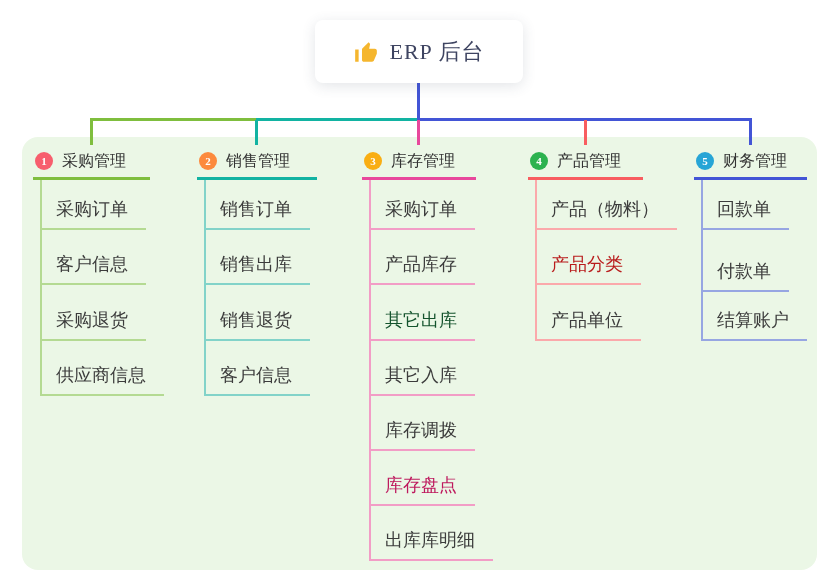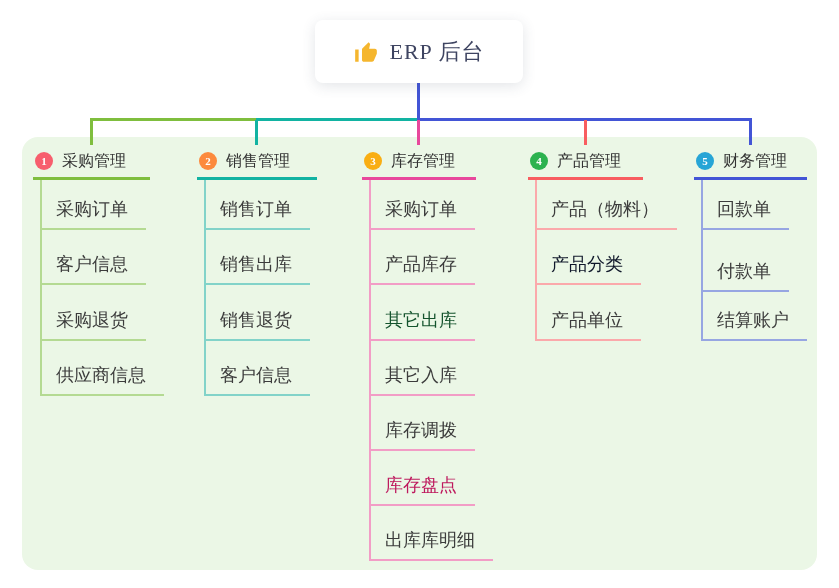--- a/index.html
+++ b/index.html
@@ -149,21 +149,21 @@
     <span class="child-label" style="color: rgb(60, 60, 60);">出库库明细</span></div>
 
   <div class="branch-header" style="left: 528px; top: 149px; width: 115px; border-bottom-color: rgb(248, 93, 96);">
     <span class="badge" style="background-color: rgb(44, 178, 79);">4</span>
     <span class="branch-label" style="color: rgb(51, 51, 51);">产品管理</span>
   </div>
   <div class="child-vline" style="left: 535px; top: 178px; height: 163px; background-color: rgb(251, 169, 171);"></div>
   <div class="child-item" style="left: 535px; top: 198px; border-bottom-color: rgb(251, 169, 171);">
     <span class="child-label" style="color: rgb(60, 60, 60);">产品（物料）</span></div>
   <div class="child-item" style="left: 535px; top: 253px; border-bottom-color: rgb(251, 169, 171);">
-    <span class="child-label" style="color: #0f172a;">产品分类</span></div>
+    <span class="child-label" style="color: #b91c1c;">产品分类</span></div>
   <div class="child-item" style="left: 535px; top: 309px; border-bottom-color: rgb(251, 169, 171);">
     <span class="child-label" style="color: rgb(60, 60, 60);">产品单位</span></div>
 
   <div class="branch-header" style="left: 694px; top: 149px; width: 113px; border-bottom-color: rgb(67, 85, 214);">
     <span class="badge" style="background-color: rgb(39, 165, 214);">5</span>
     <span class="branch-label" style="color: rgb(51, 51, 51);">财务管理</span>
   </div>
   <div class="child-vline" style="left: 701px; top: 178px; height: 163px; background-color: rgb(151, 166, 226);"></div>
   <div class="child-item" style="left: 701px; top: 198px; border-bottom-color: rgb(151, 166, 226);">
     <span class="child-label" style="color: rgb(60, 60, 60);">回款单</span></div>

